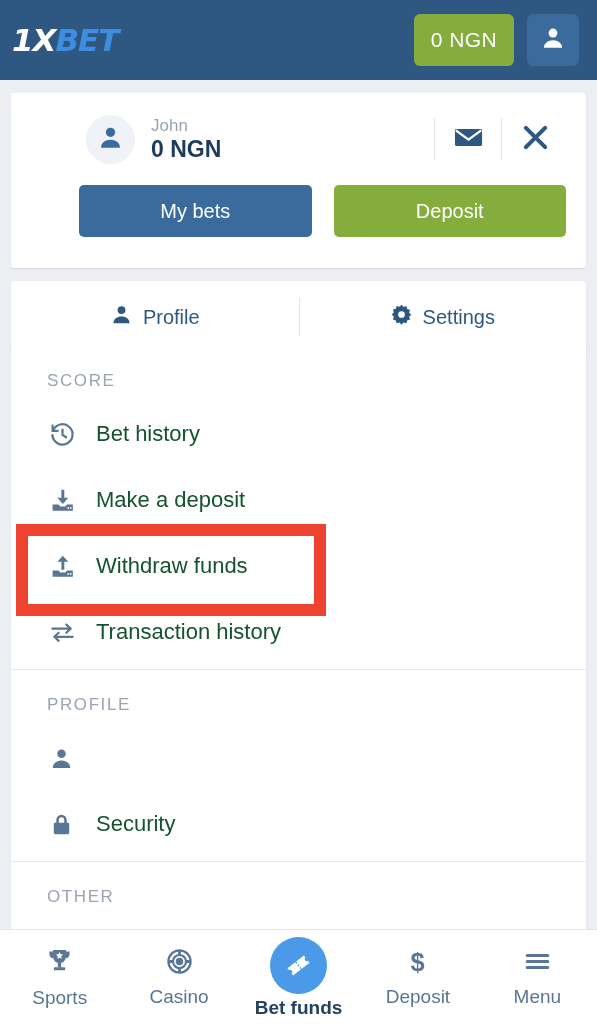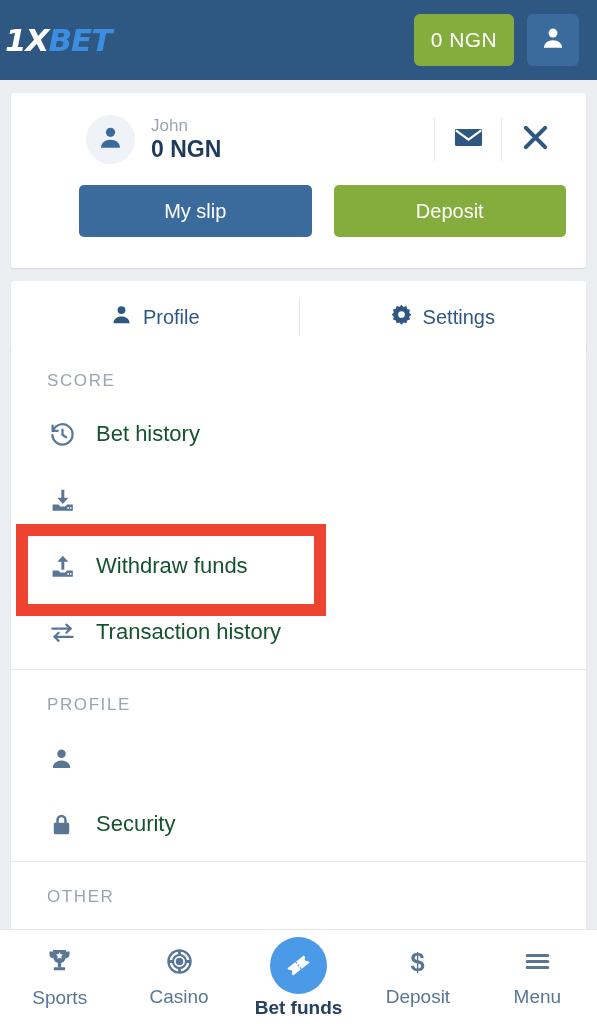--- a/index.html
+++ b/index.html
@@ -12,21 +12,21 @@
   .screen { position: relative; width: 597px; height: 1024px; }
 
   
   .header {
     position: absolute; left: 0; top: 0;
     width: 597px; height: 80px;
     background: #2e5881;
     display: flex; align-items: center;
   }
   .logo {
-    margin-left: 5px;
+    margin-left: 12px;
     font-size: 31px; font-weight: 800; font-style: italic;
     letter-spacing: -1px;
     font-family: "DejaVu Sans", sans-serif;
     line-height: 1;
   }
   .logo .one-x { color: #ffffff; }
   .logo .bet { color: #3d8de0; }
   .header-right {
     margin-left: auto; margin-right: 18px;
     display: flex; align-items: center; gap: 13px;
@@ -206,21 +206,21 @@
         <div class="icon-btn">
           <span>
             <svg width="33" height="33" viewBox="0 0 24 24" stroke="#2e5881" stroke-width="3" stroke-linecap="round" fill="none">
               <path d="M5 5 19 19M19 5 5 19"></path>
             </svg>
           </span>
         </div>
       </div>
     </div>
     <div class="cta-row">
-      <button class="cta blue">My slip</button>
+      <button class="cta blue">My bets</button>
       <button class="cta green">Deposit</button>
     </div>
   </div>
 
   <div class="card" id="tabs-card">
     <div class="tabs">
 
       <div class="tab">
         <span>
           <svg width="23" height="23" viewBox="0 0 24 24" fill="#2e5881">
@@ -264,20 +264,21 @@
 
       <div class="m-item">
         <span class="m-ico">
           <svg width="27" height="27" viewBox="0 0 24 24" fill="#5a7695">
             <path d="M11 2.5h2.6v7.1h3.6L12.3 15 7.4 9.6h3.6z"></path>
             <path d="M3.2 15.6h5.2l1.6 1.8h4.4l1.6-1.8h5.2v5.6H3.2z"></path>
             <circle cx="17" cy="18.6" r=".8" fill="#ffffff"></circle>
             <circle cx="19.3" cy="18.6" r=".8" fill="#ffffff"></circle>
           </svg>
         </span>
+        <span class="m-label">Make a deposit</span>
       </div>
 
       <div class="m-item">
         <span class="m-ico">
           <svg width="27" height="27" viewBox="0 0 24 24" fill="#5a7695">
             <path d="M12.3 2.4l4.9 5.4h-3.6v7.1H11V7.8H7.4z"></path>
             <path d="M3.2 15.6h5.2l1.6 1.8h4.4l1.6-1.8h5.2v5.6H3.2z"></path>
             <circle cx="17" cy="18.6" r=".8" fill="#ffffff"></circle>
             <circle cx="19.3" cy="18.6" r=".8" fill="#ffffff"></circle>
           </svg>

